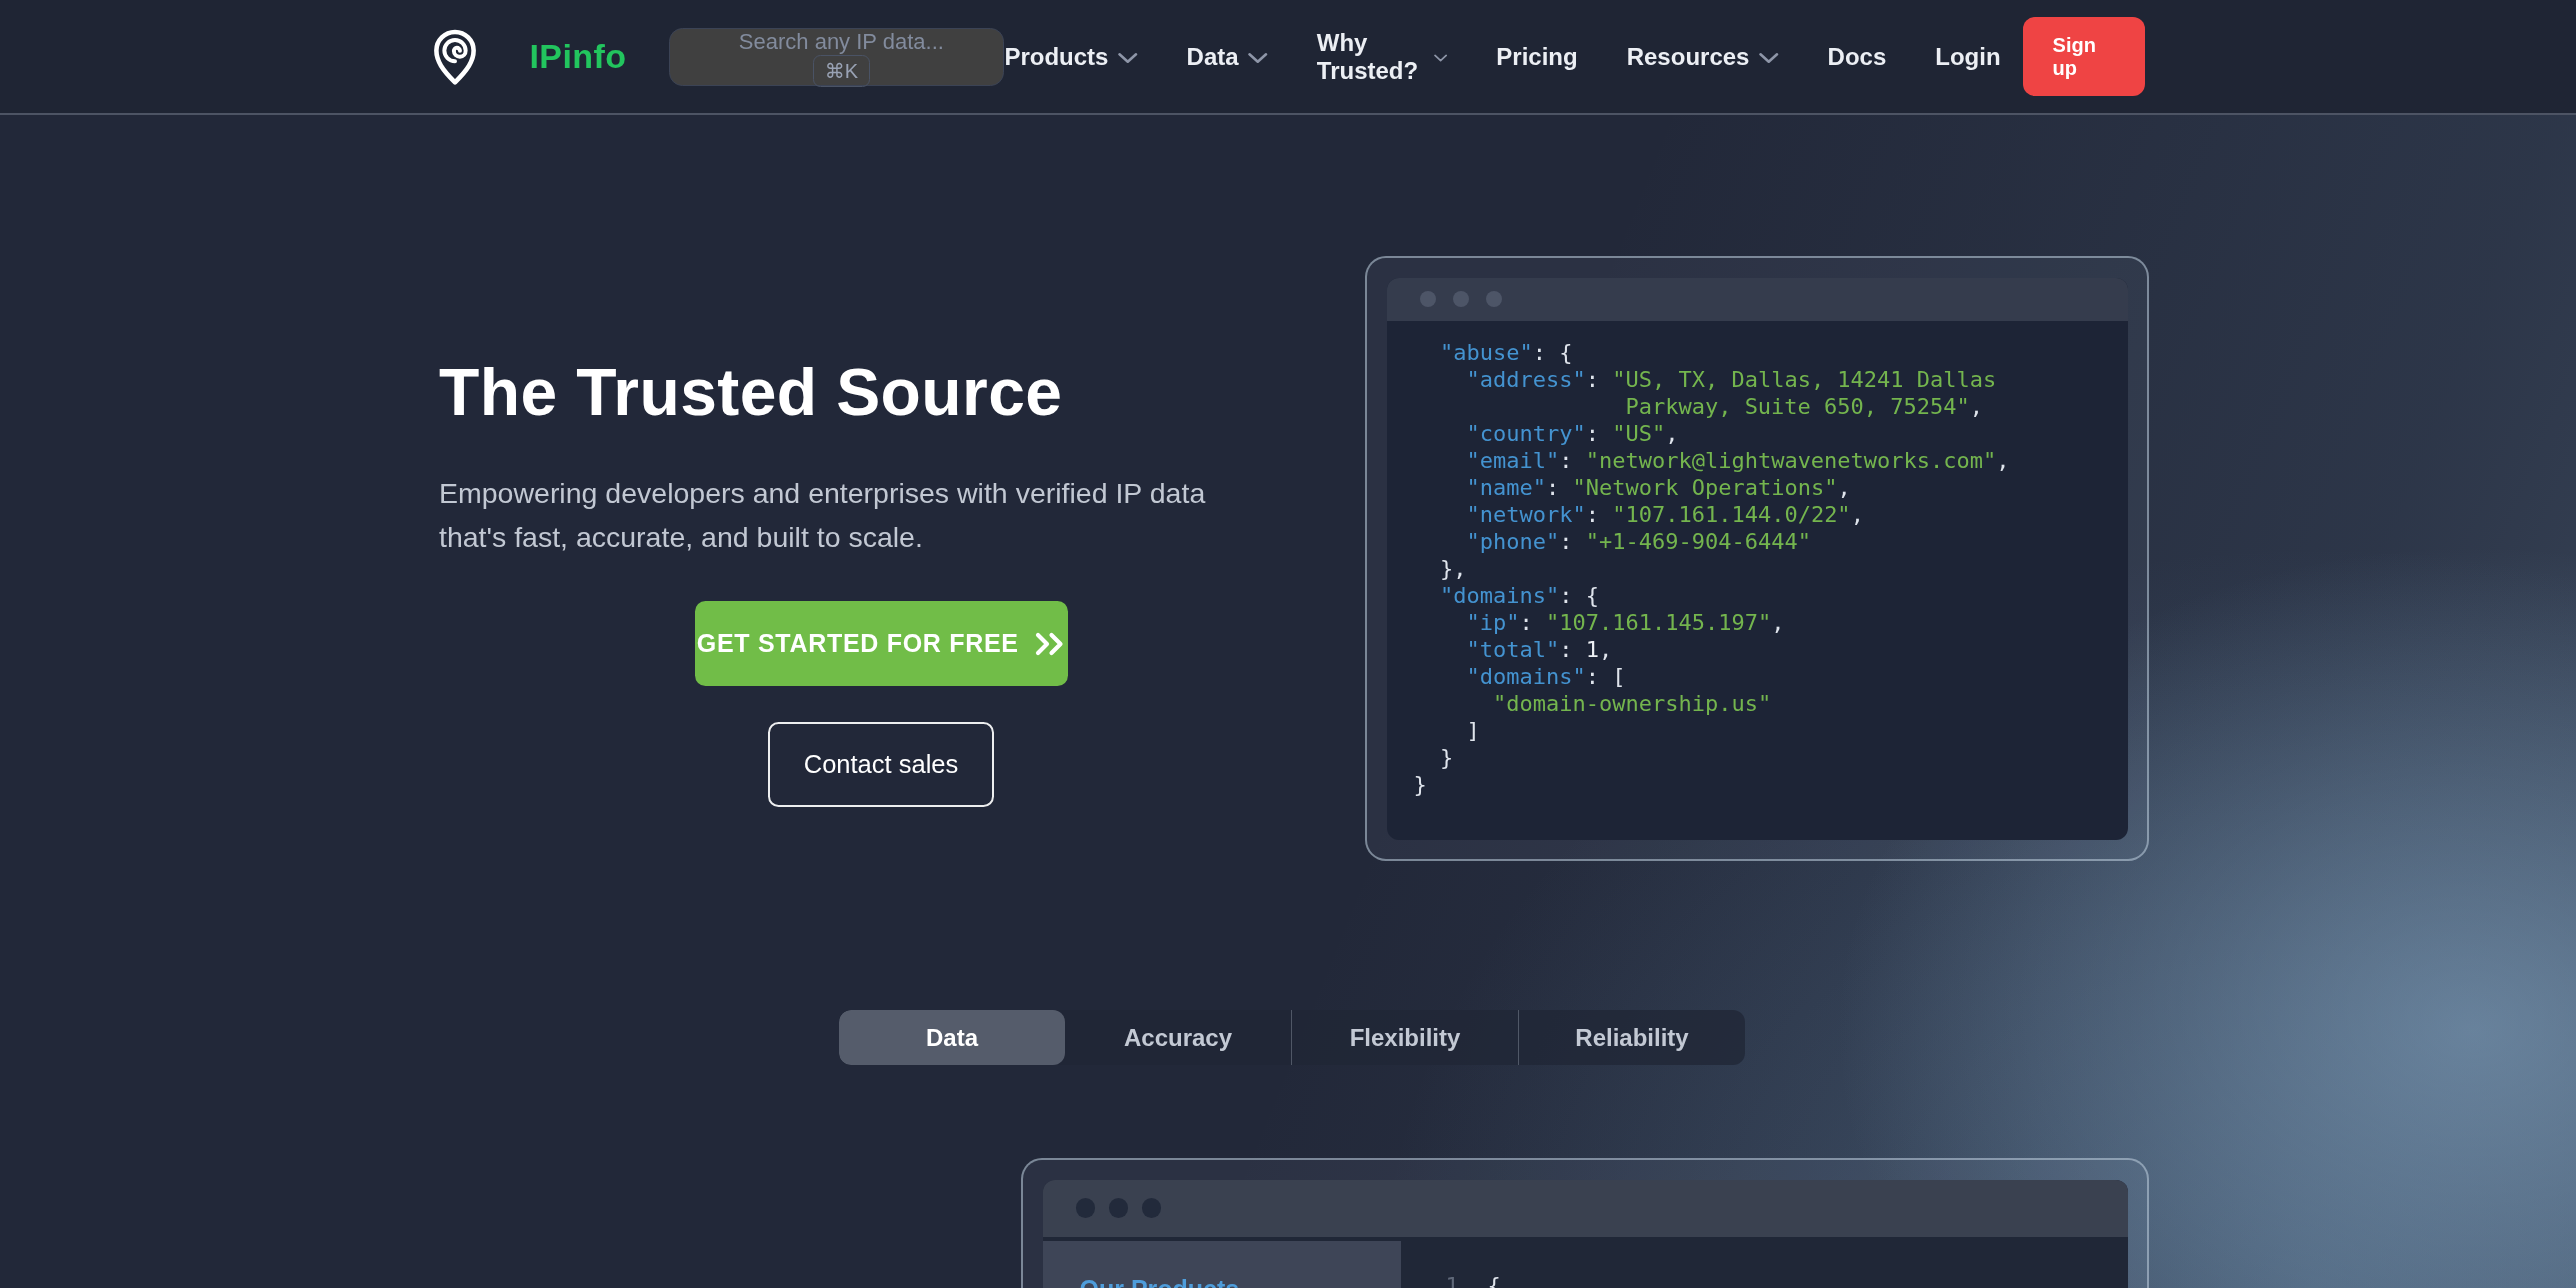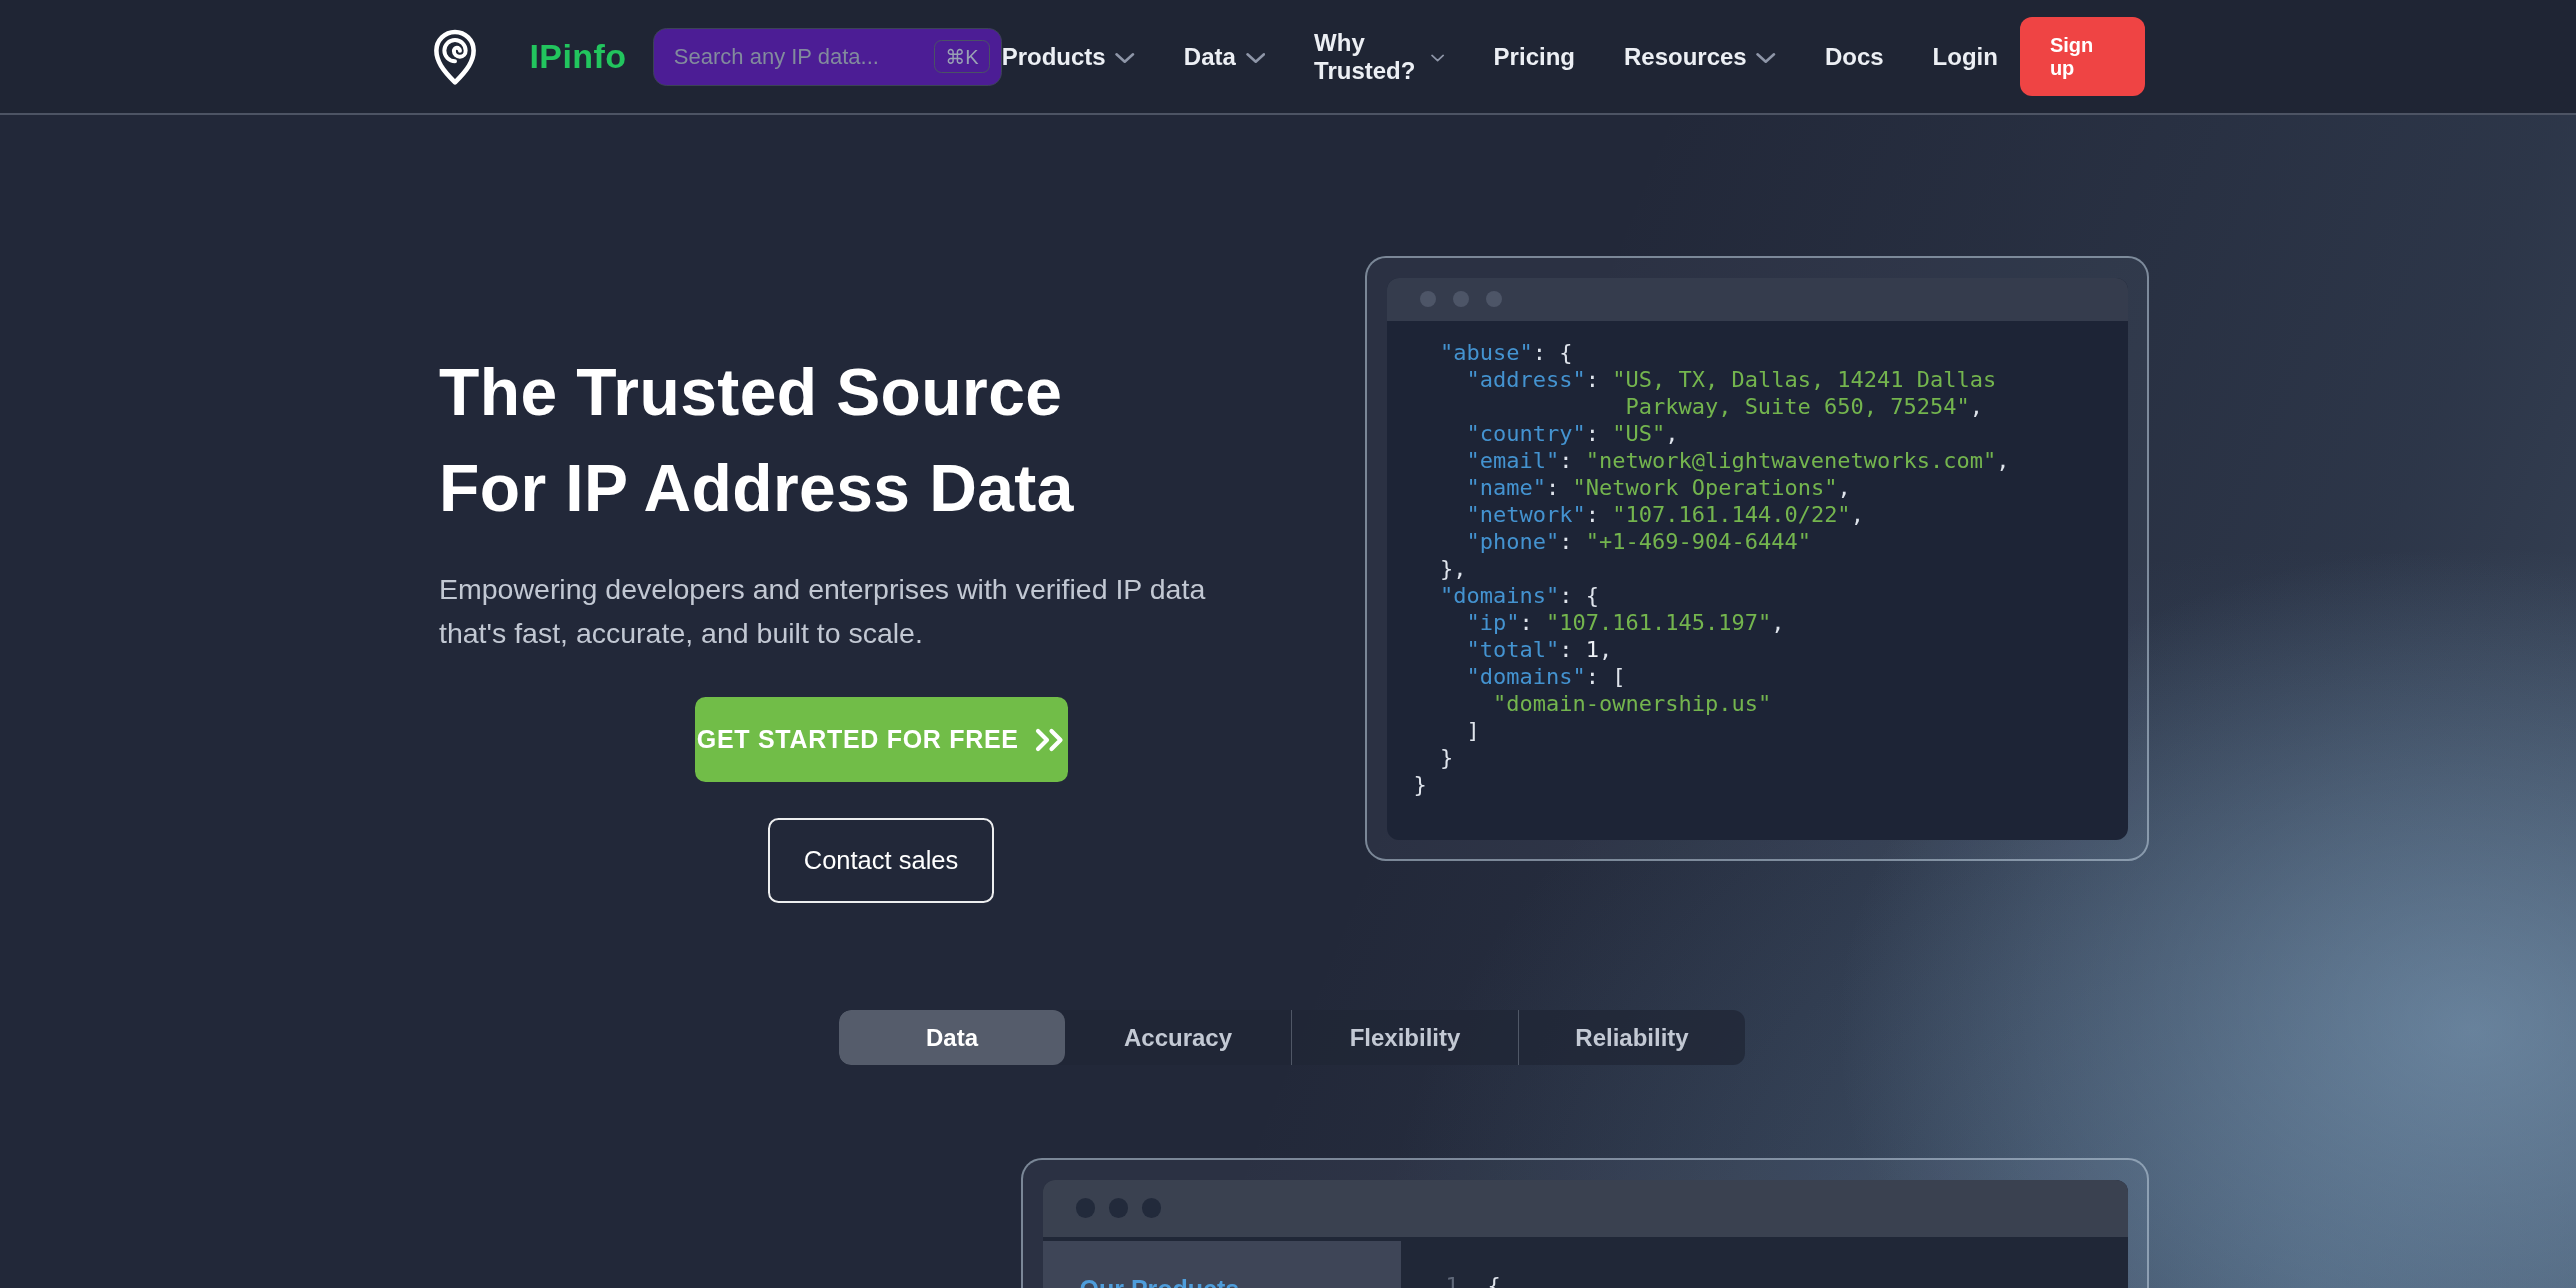--- a/index.html
+++ b/index.html
@@ -20,23 +20,23 @@
     background:#1f2534; border-bottom:2.2px solid #4d5464; z-index:20;
   }
   .nav-inner {
     width:1713px; margin:0 auto; height:100%;
     display:flex; align-items:center;
   }
   .brand { display:flex; align-items:center; gap:12px; cursor:pointer; }
   .brand svg { display:block; }
   .brand-text { color:#22c55e; font-size:34px; font-weight:700; letter-spacing:0.4px;margin-left:40px; }
   .search {
-    margin-left:27px; width:391px; height:58px; border-radius:13.5px;
-    background:#4c1d95; border:1.5px solid #3b4355;
-    display:flex; align-items:center; padding:0 10.5px 0 19.5px; cursor:text;
+    margin-left:43px; width:391px; height:58px; border-radius:13.5px;
+    background:#404040; border:1.5px solid #3b4355;
+    display:flex; align-items:center; padding:0 10.5px 0 19.5px; cursor:text;flex-direction:column;
   }
   .search-ph { color:#828b9d; font-size:22px; flex:1; }
   .kbd {
     border:1.5px solid #4a5365; border-radius:7.5px; color:#99a2b4;
     font-size:20px; padding:5.2px 10.5px; line-height:1;
   }
   .links { margin-left:auto; display:flex; align-items:center; gap:49px;justify-content:space-between; }
   .nav-link { display:flex; align-items:center; gap:9.7px; color:#eceff4; font-size:24px; font-weight:600; cursor:pointer; }
   .nav-link svg { margin-top:3px; }
   .signup {
@@ -155,21 +155,20 @@
           <span>Login</span>
         </a>
       </nav>
       <a class="signup">Sign up</a>
     </div>
   </header>
 
   <section class="hero-copy">
     <h1 class="hero-title">
       <span>The Trusted Source</span><br>
-      <span>For IP Address Data</span>
     </h1>
     <p class="hero-sub">Empowering developers and enterprises with verified IP data that's fast, accurate, and built to scale.</p>
     <div class="cta-row">
       <a class="btn-green">
         <span>GET STARTED FOR FREE</span>
         <svg width="30" height="24" viewBox="0 0 40 32" fill="none" stroke="#ffffff" stroke-width="5.6" stroke-linecap="round" stroke-linejoin="round">
           <polyline points="4,4 16,16 4,28"></polyline>
             <polyline points="22,4 34,16 22,28"></polyline>
         </svg>
       </a>

